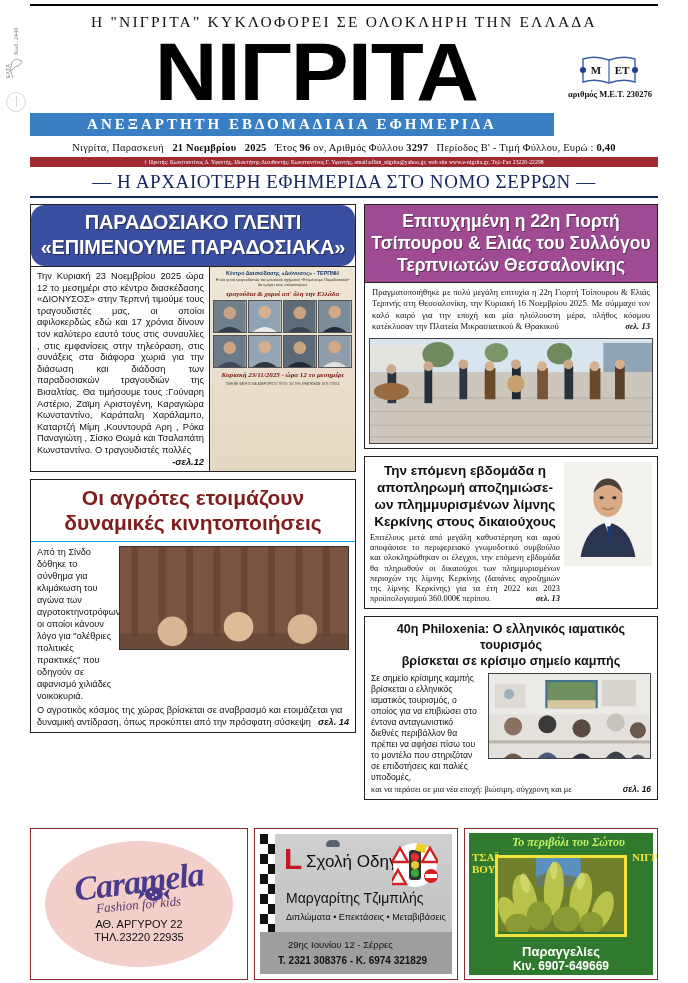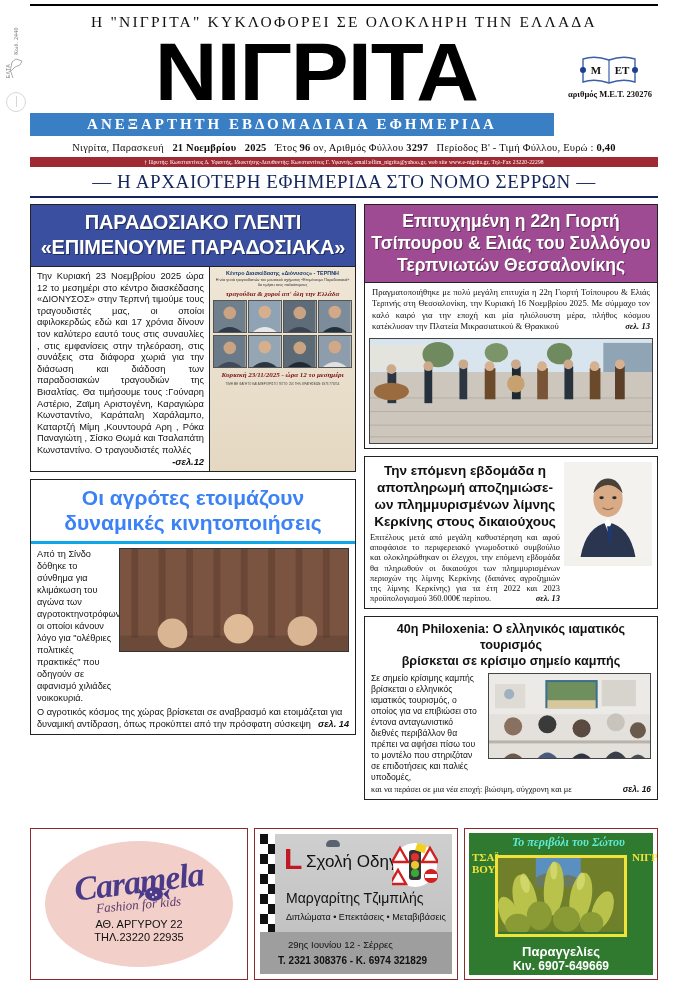--- a/index.html
+++ b/index.html
@@ -83,21 +83,21 @@
     position: absolute; left: 30px; top: 204px; width: 628px; height: 614px;
     display: flex; gap: 8px;
   }
   .col-left { width: 326px; display: flex; flex-direction: column; gap: 7px; }
   .col-right { width: 294px; display: flex; flex-direction: column; gap: 7px; }
 
   .panel { border: 1px solid #222; background: #fff; }
 
   
   .blue-banner {
-    background: #3b4fa0; color: #fff; text-align: center; padding: 5px 4px 6px;
+    background: #3b4fa0; color: #fff; text-align: center; padding: 5px 4px 6px; border-radius: 14px;
   }
   .blue-banner .bl {
     font-weight: bold; font-size: 20px; line-height: 25px; letter-spacing: -.2px;
     text-shadow: 1px 1px 0 rgba(0,0,0,.45);
   }
   .lead-body { display: flex; border-top: 1px solid #222; }
   .lead-text {
     width: 178px; padding: 4px 5px 3px 6px; font-size: 9.3px; line-height: 11.6px;
     text-align: justify; color: #111;
   }
@@ -128,21 +128,21 @@
   .photo-cell { height: 33px; border: .5px solid #555; position: relative; overflow: hidden; }
   .poster-date {
     text-align: center; color: #7a1010; font-size: 7px; font-weight: bold;
     font-style: italic; font-family: "Liberation Serif", serif; margin-top: 1px;
   }
   .poster-foot { text-align: center; font-size: 3px; color: #444; margin-top: 3px; line-height: 4px; }
 
   
   .farm-head {
     text-align: center; font-weight: bold; font-size: 21px; line-height: 25px;
-    padding: 5px 4px 6px; color: #3b82f6; border-bottom: 3px solid #0ea5e9;
+    padding: 5px 4px 6px; color: #7f1d1d; border-bottom: 1px solid #0ea5e9;
   }
   .farm-body { display: flex; padding: 4px 6px 2px; }
   .farm-text-l { width: 78px; font-size: 9.2px; line-height: 12px; color: #111; }
   .farm-photo { flex: 1; margin-left: 4px; height: 104px; border: .5px solid #333; overflow: hidden; position: relative; }
   .farm-tail { padding: 0 6px 4px; font-size: 9.2px; line-height: 12px; color: #111; }
   .farm-tail .pageref { font-weight: bold; font-style: italic; float: right; }
 
   
   .purple-banner {
     background: #9f4b93; color: #fff; text-align: center; padding: 5px 5px 6px;
@@ -220,21 +220,21 @@
   .ds-foot { position: absolute; left: 0; right: 0; bottom: 0; height: 42px; background: #9e9e9e; }
   .ds-addr { position: absolute; left: 28px; bottom: 24px; font-size: 9.5px; font-weight: normal; color: #111; }
   .ds-tel { position: absolute; left: 18px; bottom: 8px; font-size: 10px; font-weight: bold; color: #111; }
   .ds-signs { position: absolute; right: 14px; top: 8px; width: 46px; height: 46px; }
   .ds-car { position: absolute; left: 66px; top: 6px; width: 14px; height: 7px; background: #5a6270; border-radius: 5px 5px 2px 2px; }
 
   
   .tea-inner { position: absolute; inset: 4px; background: #2f7a2f; }
   .tea-top { position: absolute; top: 2px; left: 15px; right: 0; text-align: center;
              font-family: "Liberation Serif", serif; font-style: italic; font-weight: bold;
-             font-size: 12px; color: #5eead4; }
+             font-size: 12px; color: #bef264; }
   .tea-left { position: absolute; left: 3px; top: 18px; width: 18px; height: 110px;
               color: #f2e23a; font-weight: bold; font-size: 11px; text-align: center; line-height: 12px;
               font-family: "Liberation Serif", serif; }
   .tea-right { position: absolute; right: 3px; top: 18px; width: 18px; height: 110px;
                color: #f2e23a; font-weight: bold; font-size: 11px; text-align: center; line-height: 12px;
                font-family: "Liberation Serif", serif; }
   .tea-photo { position: absolute; left: 26px; right: 26px; top: 22px; height: 82px;
                border: 3px solid #f2e23a; overflow: hidden; }
   .tea-order { position: absolute; left: 26px; right: 26px; bottom: 16px; text-align: center;
                color: #fff; font-weight: bold; font-size: 13px; }

